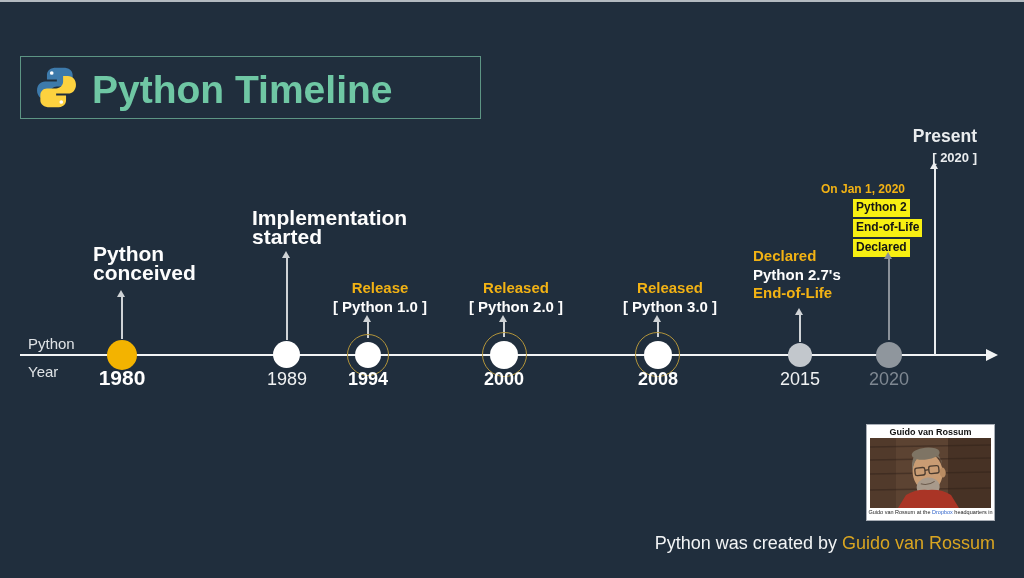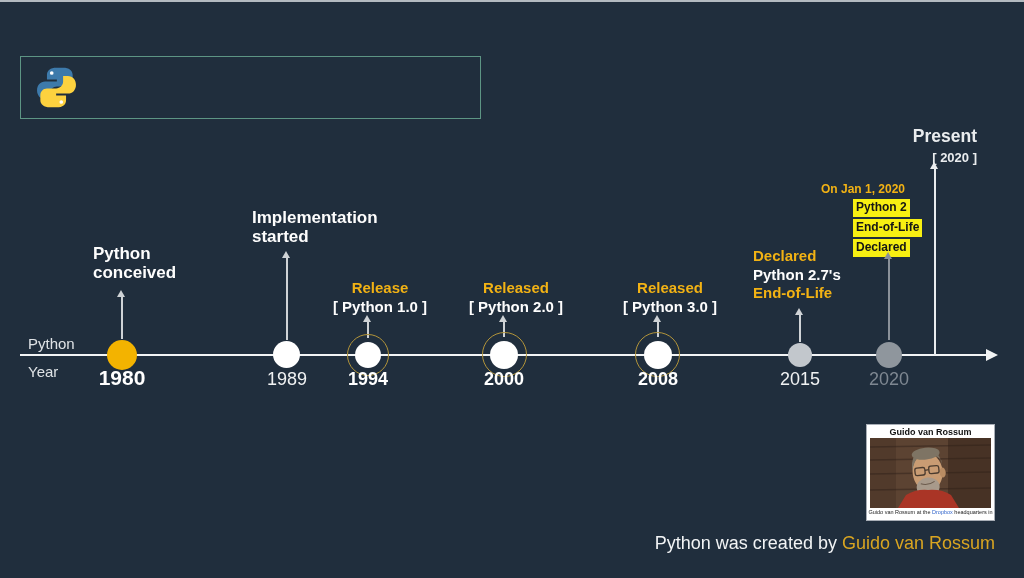--- a/index.html
+++ b/index.html
@@ -47,21 +47,21 @@
     position:absolute;width:0;height:0;
     border-left:4.5px solid transparent;border-right:4.5px solid transparent;
     border-bottom:7px solid #cfd3d6;
   }
   .aline.gray{background:#8a9199;}
   .ahead.gray{border-bottom-color:#8a9199;}
   .aline.bright{background:#e9ecee;}
   .ahead.bright{border-bottom-color:#e9ecee;}
 
   
-  .evt-label{position:absolute;font-size:17px;font-weight:bold;line-height:19px;color:#fff;}
+  .evt-label{position:absolute;font-size:21px;font-weight:bold;line-height:19px;color:#fff;}
   .evt-label.centered{text-align:center;margin-left:12px;}
   .gold-text{color:#f2b214;}
   .white-text{color:#fdfdfd;}
   .year{position:absolute;width:90px;text-align:center;font-size:18px;color:#f0f2f3;}
   .year.big{font-size:21px;font-weight:bold;color:#ffffff;}
   .year.bold{font-weight:bold;color:#ffffff;}
   .year.muted{color:#7e8791;}
   .hl-line{
     width:fit-content;background:#f7ef12;color:#151515;
     font-size:12px;font-weight:bold;line-height:17px;
@@ -93,20 +93,21 @@
 <div id="slide">
   <div class="top-edge"></div>
 
   <div class="title-box"></div>
   <svg class="logo" viewBox="0 0 64 64">
     <path fill="#3d7aab" d="M32 5c-8.5 0-13 3.6-13 9.8V21h13.5v2.8H16.5C10 23.8 5.5 28.6 5.5 35.8S10 47.8 16.5 47.8H23v-7.6c0-5.2 4.3-9.4 9.5-9.4H45c5 0 9-4 9-9v-6.9C54 8.6 49 5 41 5h-9z"></path>
     <circle cx="25.5" cy="12.3" r="2.5" fill="#ffffff"></circle>
     <path fill="#fdd23f" d="M32 59c8.5 0 13-3.6 13-9.8V43H31.5v-2.8h16C54 40.2 58.5 35.4 58.5 28.2S54 16.2 47.5 16.2H41v7.6c0 5.2-4.3 9.4-9.5 9.4H19c-5 0-9 4-9 9v6.9C10 55.4 15 59 23 59h9z"></path>
     <circle cx="38.5" cy="51.7" r="2.5" fill="#ffffff"></circle>
   </svg>
+  <div class="title-text">Python Timeline</div>
 
   <div class="tl-line"></div>
   <div class="tl-arrow-right"></div>
   <div class="axis-label" style="top:335px;">Python</div>
   <div class="axis-label" style="top:363px;">Year</div>
 
   <div>
     <div class="evt-label" style="left:93px;top:244px;">
       <div class="white-text">Python</div>
       <div class="white-text">conceived</div>

